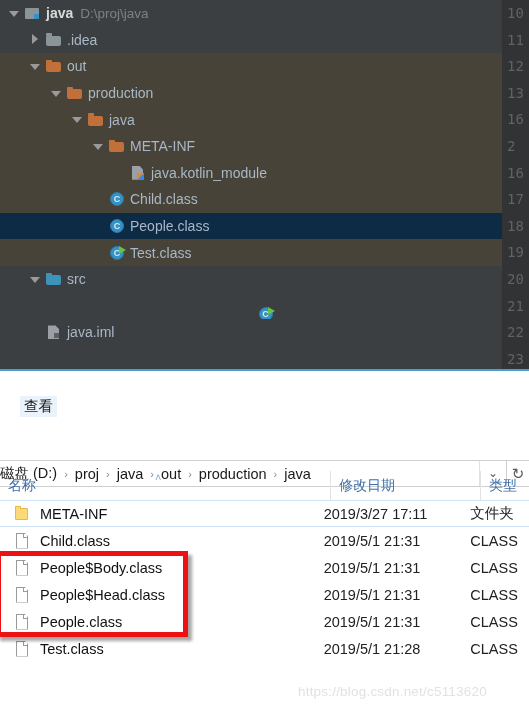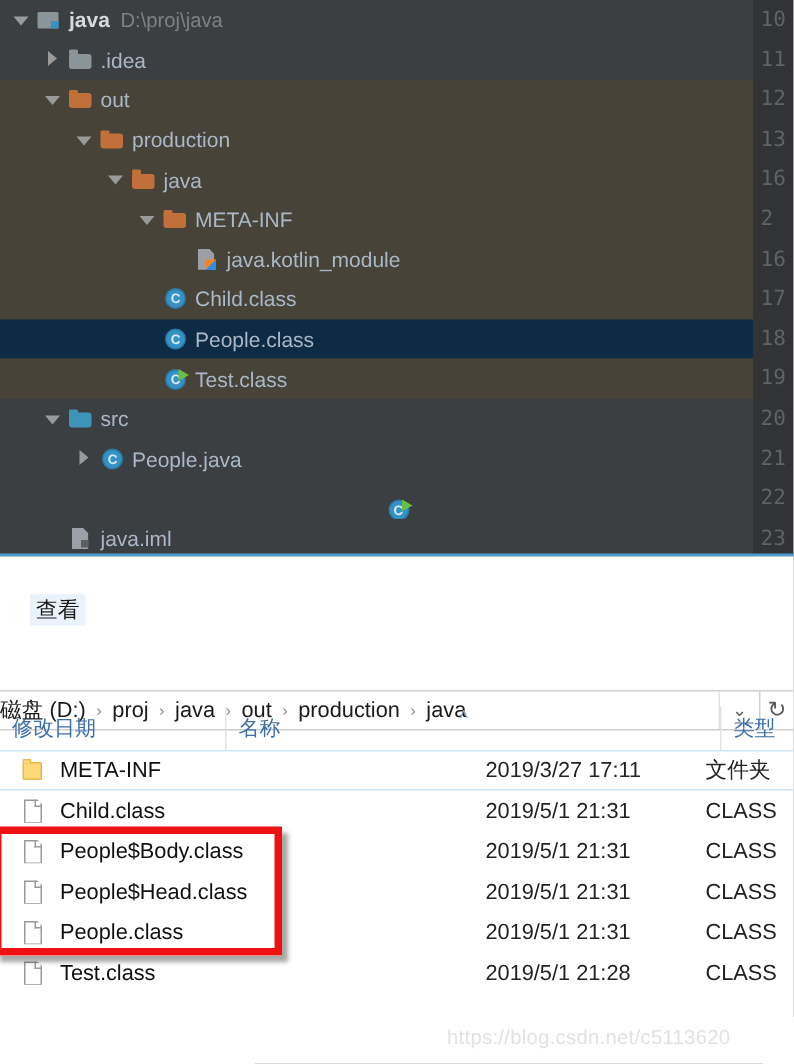--- a/index.html
+++ b/index.html
@@ -465,25 +465,20 @@
         <span class="twisty " style="margin-right: 4px;"></span>
         <span class="ico cls">
           <span class="runbadge"></span>
         </span>
         <span class="tree-label">Test.class</span>
       </div>
       <div class="tree-row bg-dark" style="padding-left: 29px;">
         <span class="twisty open" style="margin-right: 4px;"></span>
         <span class="ico folder folder-blue"></span>
         <span class="tree-label">src</span>
-      </div>
-      <div class="tree-row bg-dark" style="padding-left: 50px;">
-        <span class="twisty closed" style="margin-right: 4px;"></span>
-        <span class="ico cls"></span>
-        <span class="tree-label">People.java</span>
       </div>
       <div class="tree-row bg-dark" style="padding-left: 34px; flex-direction: column;">
         <span class="twisty " style="margin-right: 4px;"></span>
         <span class="ico cls">
           <span class="runbadge"></span>
         </span>
         <span class="tree-label">Test</span>
       </div>
       <div class="tree-row bg-dark" style="padding-left: 29px;">
         <span class="twisty " style="margin-right: 4px;"></span>
@@ -528,25 +523,25 @@
         <span class="crumb-sep">›</span>
         <span class="crumb">production</span>
         <span class="crumb-sep">›</span>
         <span class="crumb">java</span>
       </div>
     <div id="addr-dropdown">⌄</div>
     <div id="addr-refresh">↻</div>
   </div>
 
   <div id="col-header">
-    <div class="col col-date">修改日期</div>
     <div class="col col-name">
       <span>名称</span>
       <span id="sort-caret">˄</span>
     </div>
+    <div class="col col-date">修改日期</div>
     <div class="col col-type">类型</div>
   </div>
 
   <div id="file-list">
       <div class="file-row highlight">
         <span class="f-icon folder"></span>
         <span class="f-name">META-INF</span>
         <span class="f-date">2019/3/27 17:11</span>
         <span class="f-type">文件夹</span>
       </div>

